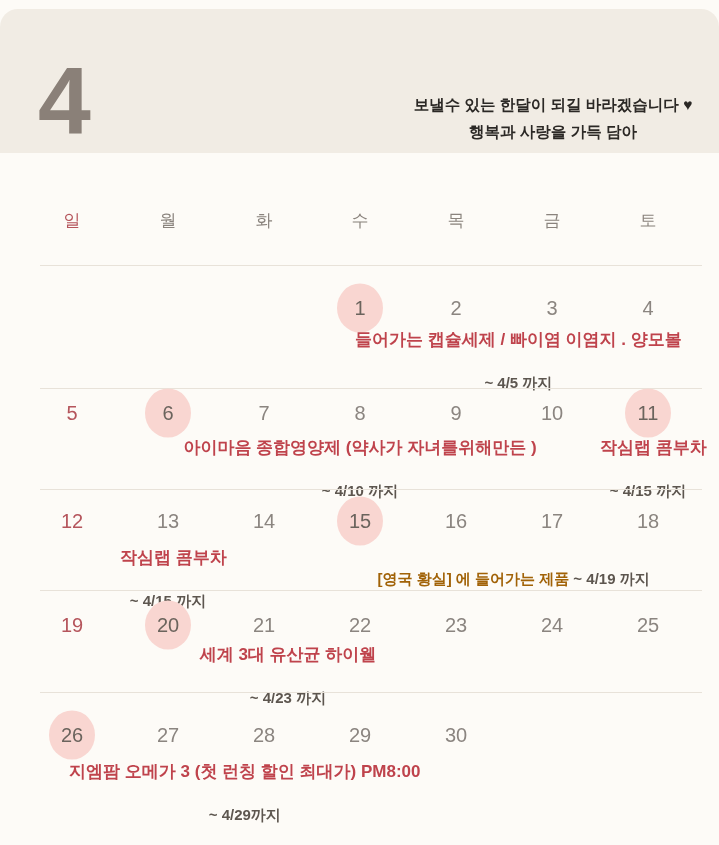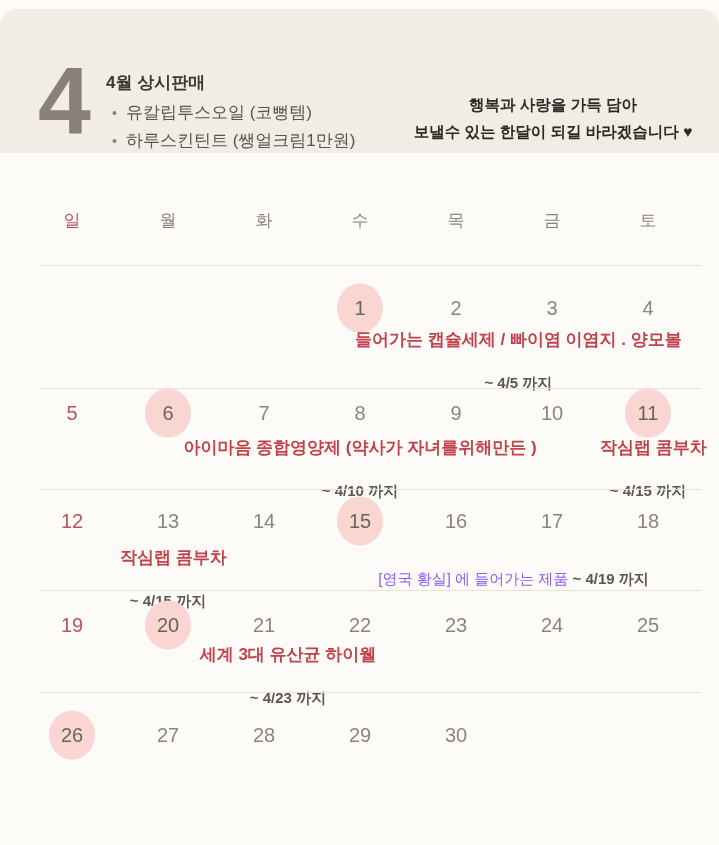--- a/index.html
+++ b/index.html
@@ -40,39 +40,32 @@
     font-size:20px;color:#8b8580;}
   .day-cell.sun .day-num{color:#b5555c;}
   .day-cell.highlight .day-num{color:#6b645d;}
   .day-circle{position:absolute;left:50%;top:50%;transform:translate(-50%,-50%);
     width:46px;height:49px;background:#f9d6d1;border-radius:50%;z-index:0;}
   .day-num{position:relative;z-index:1;}
 
   .event{position:absolute;text-align:center;}
   .event-title{font-size:17px;font-weight:700;color:#bf434c;line-height:22px;white-space:nowrap;}
   .event-sub{font-size:15px;font-weight:700;color:#5d564f;line-height:22px;margin-top:21px;white-space:nowrap;}
-  .event-sub .note{font-weight:400;color:#8b5cf6;}
+  .event-sub .note{font-weight:700;color:#a16207;}
 </style>
 </head>
 <body>
 
 <div class="page">
 
   <div class="header-band">
     <div class="month-number">4</div>
-    <div class="month-info">
-      <div class="month-title">4월 상시판매</div>
-      <ul class="sale-items" id="sale-items">
-          <li><span class="bullet">•</span><span>유칼립투스오일 (코뻥템)</span></li>
-          <li><span class="bullet">•</span><span>하루스킨틴트 (쌩얼크림1만원)</span></li>
-        </ul>
-    </div>
     <div class="greeting">
+      <div>보낼수 있는 한달이 되길 바라겠습니다 ♥</div>
       <div>행복과 사랑을 가득 담아</div>
-      <div>보낼수 있는 한달이 되길 바라겠습니다 ♥</div>
     </div>
   </div>
 
   <div class="calendar">
     <div class="weekday-row" id="weekday-row">
         <span class="weekday sun" style="left: 24px;">일</span>
         <span class="weekday" style="left: 120px;">월</span>
         <span class="weekday" style="left: 216px;">화</span>
         <span class="weekday" style="left: 312px;">수</span>
         <span class="weekday" style="left: 408px;">목</span>
@@ -135,17 +128,21 @@
             <div class="event-title">세계 3대 유산균 하이웰</div>
             <div class="event-sub"><span class="range">~ 4/23 까지</span></div>
           </div>
         </div>
         <div class="week-row week-5">
           <div class="day-cell sun highlight" style="left: 24px;"><span class="day-circle"></span><span class="day-num">26</span></div>
           <div class="day-cell" style="left: 120px;"><span class="day-num">27</span></div>
           <div class="day-cell" style="left: 216px;"><span class="day-num">28</span></div>
           <div class="day-cell" style="left: 312px;"><span class="day-num">29</span></div>
           <div class="day-cell" style="left: 408px;"><span class="day-num">30</span></div>
+          <div class="event" style="left: 52.8px; width: 384px;">
+            <div class="event-title">지엠팜 오메가 3 (첫 런칭 할인 최대가) PM8:00</div>
+            <div class="event-sub"><span class="range">~ 4/29까지</span></div>
+          </div>
         </div>
       </div>
   </div>
 
 </div>
 
 </body></html>

